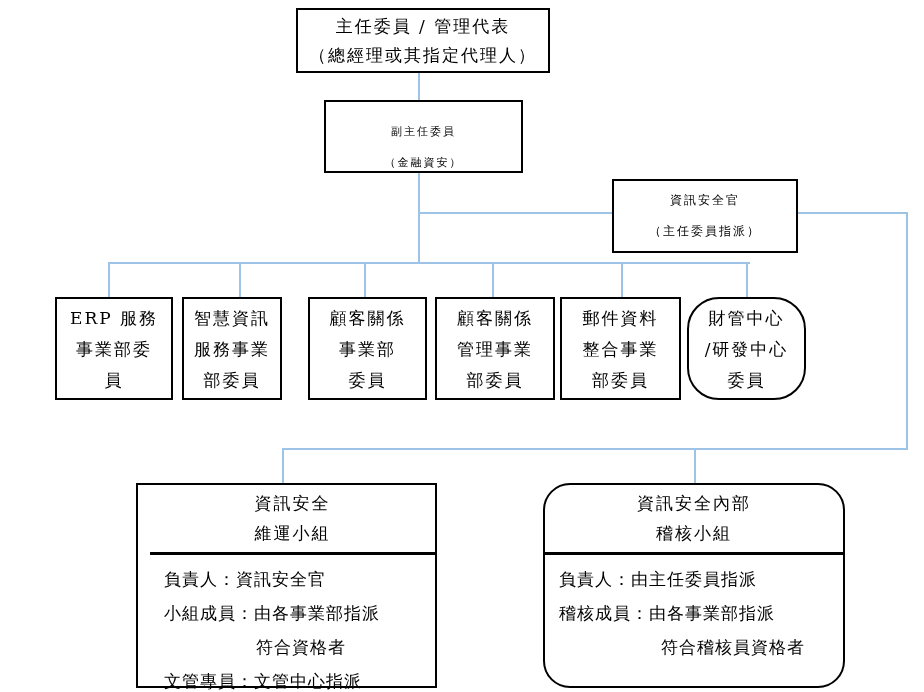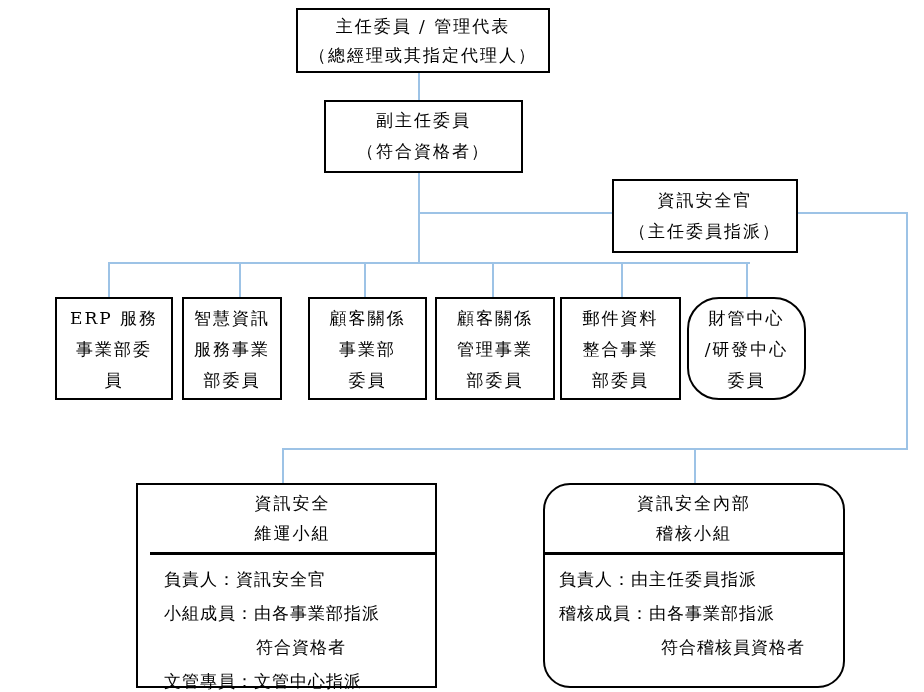--- a/index.html
+++ b/index.html
@@ -19,22 +19,22 @@
   }
   .box{
     position:absolute;
     background:var(--bg);
     border:2px solid var(--border);
     box-sizing:border-box;
     text-align:center;
   }
   .box .ln{letter-spacing:2px;}
   .chairman{left:296px;top:8px;width:254px;height:65px;font-size:17px;line-height:29px;padding-top:2px;}
-  .vice{left:324px;top:100px;width:199px;height:73px;font-size:17px;line-height:31px;padding-top:3px;}
-  .ciso{left:612px;top:179px;width:186px;height:74px;font-size:17px;line-height:31px;padding-top:4px;}
+  .vice{left:324px;top:100px;width:199px;height:73px;font-size:11px;line-height:31px;padding-top:14px;}
+  .ciso{left:612px;top:179px;width:186px;height:74px;font-size:12px;line-height:31px;padding-top:4px;}
   .committee{top:297px;height:103px;font-size:17px;line-height:31px;padding-top:4px;}
   .c1{left:55px;width:118px;}
   .c2{left:182px;width:100px;text-align:center;}
   .c3{left:308px;width:119px;}
   .c4{left:435px;width:120px;}
   .c5{left:560px;width:121px;}
   .c6{left:687px;width:119px;border-radius:32px;}
   .team{top:483px;height:205px;font-size:17px;}
   .team-left{left:136px;width:301px;padding-left:12px;}
   .team-right{left:543px;width:302px;border-radius:27px;}
@@ -72,21 +72,21 @@
   <div class="connector v" style="left:282px;top:448px;height:35px;"></div>
   <div class="connector v" style="left:694px;top:448px;height:35px;"></div>
 
   <div class="box chairman">
     <div class="ln">主任委員 / 管理代表</div>
     <div class="ln">（總經理或其指定代理人）</div>
   </div>
 
   <div class="box vice">
     <div class="ln">副主任委員</div>
-    <div class="ln">（符合資格者）</div>
+    <div class="ln">（金融資安）</div>
   </div>
 
   <div class="box ciso">
     <div class="ln">資訊安全官</div>
     <div class="ln">（主任委員指派）</div>
   </div>
 
   <div class="box committee c1">
     <div class="ln">ERP 服務</div>
     <div class="ln">事業部委</div>

